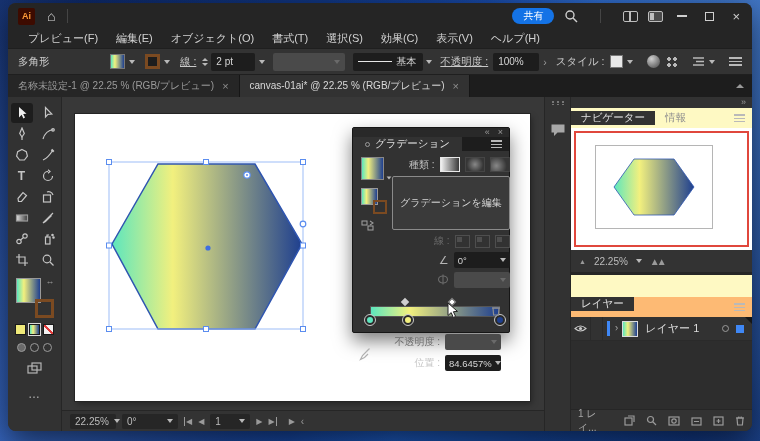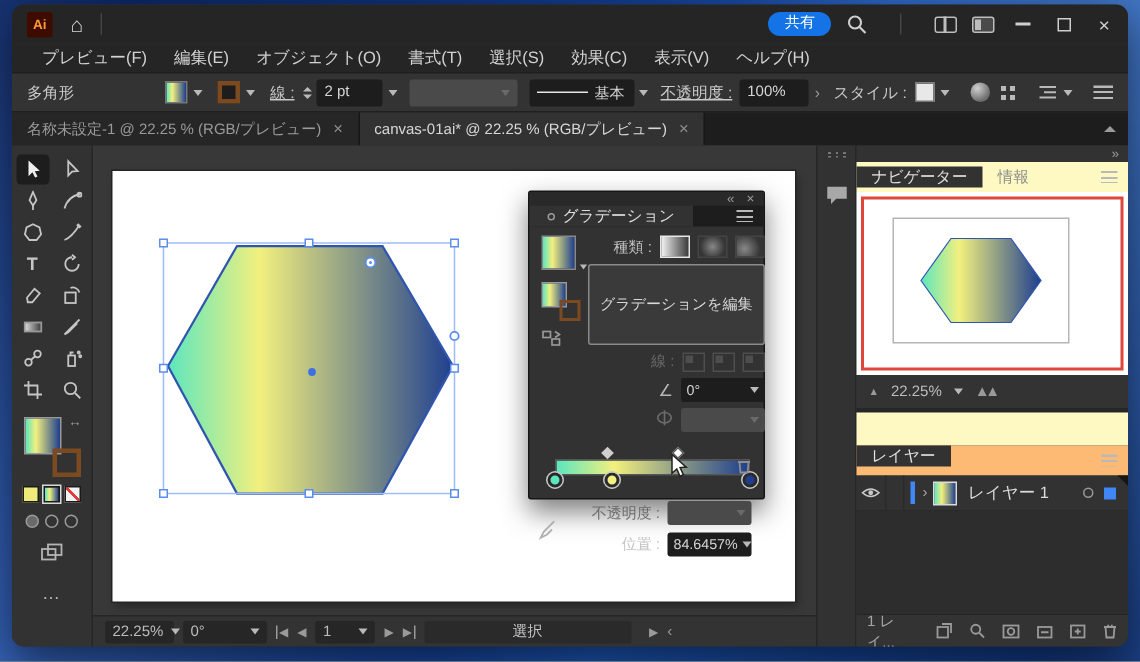--- a/index.html
+++ b/index.html
@@ -493,23 +493,20 @@
           <span>◀</span>
         </span>
         <span class="sb-field" style="width:40px">
               <span>1</span>
               <span class="chev" style="margin-left:auto"></span>
             </span>
         <span class="sb-arrows">
           <span>▶</span>
           <span class="sb-bar-r">▶</span>
         </span>
-        <span class="sb-tool">
-              <span>選択</span>
-            </span>
         <span class="sb-arrows" style="margin-left:6px">
           <span>▶</span>
           <span style="font-size:10px">‹</span>
         </span>
       </div>
     </div>
 
     <div class="comment-strip">
       <span class="strip-grip"></span>
       <span class="comment-ico"><svg width="16" height="14" viewBox="0 0 16 14">

